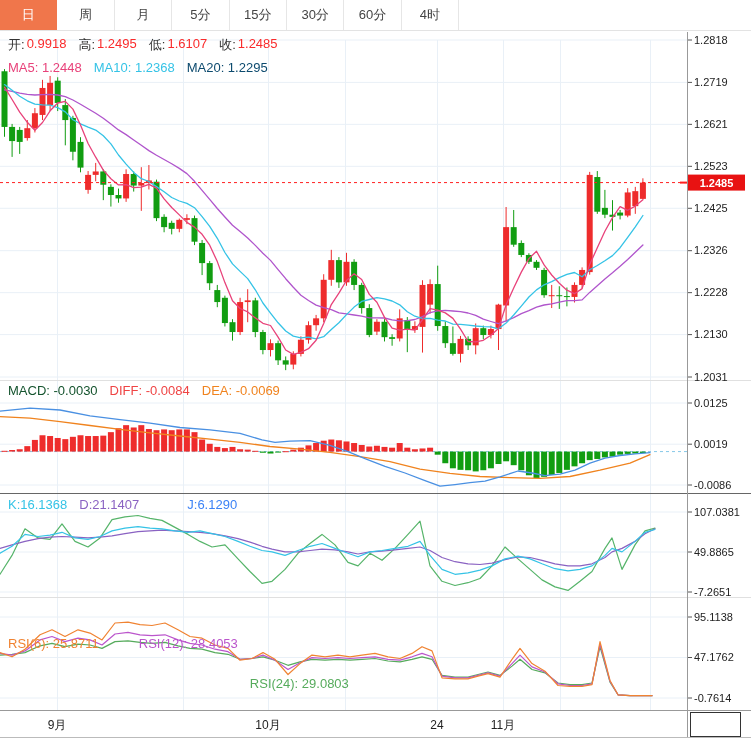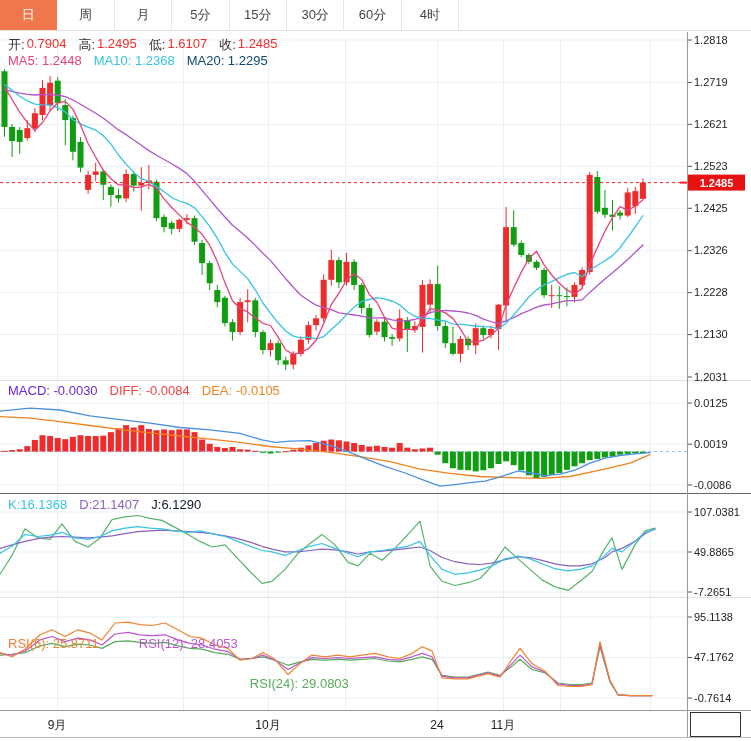--- a/index.html
+++ b/index.html
@@ -9,22 +9,22 @@
           background:#fff;border-bottom:1px solid #e3e3e3;z-index:5;}
   .tab{width:57.4px;height:30px;line-height:30px;text-align:center;font-size:13px;color:#444;
        border-right:1px solid #e6e6e6;cursor:pointer;box-sizing:border-box;background:#fff;}
   .tab.active{background:#f0764b;color:#fff;border-right:1px solid #f0764b;}
   svg{position:absolute;top:0;left:0;}
   .row{position:absolute;left:8px;display:flex;gap:12px;font-size:13px;white-space:nowrap;z-index:4;}
   .pair{display:flex;gap:2px;}
   .lbl{color:#333;}
   .red{color:#fa2b2b;}
   .ma5{color:#e8427a;} .ma10{color:#35c3e6;} .ma20{color:#0c4a6e;}
-  .macd{color:#6d28d9;} .diff{color:#ef4444;} .dea{color:#f0831e;}
-  .k{color:#35c3e6;} .d{color:#8a62c2;} .j{color:#0f172a;}
+  .macd{color:#14532d;} .diff{color:#ef4444;} .dea{color:#f0831e;}
+  .k{color:#35c3e6;} .d{color:#8a62c2;} .j{color:#3b82f6;margin-left:36px;}
   .rsi6{color:#f08332;} .rsi12{color:#bb55cc;margin-left:28px;} .rsi24{color:#56ab5c;margin-top:40px;}
 </style>
 </head>
 <body>
 
 <div id="app">
   <nav id="tabbar">
       <div class="tab active">日</div>
       <div class="tab">周</div>
       <div class="tab">月</div>
@@ -398,44 +398,44 @@
         <text x="57" y="729" font-size="12" fill="#222" text-anchor="middle">9月</text>
         <text x="268" y="729" font-size="12" fill="#222" text-anchor="middle">10月</text>
         <text x="437" y="729" font-size="12" fill="#222" text-anchor="middle">24</text>
         <text x="503" y="729" font-size="12" fill="#222" text-anchor="middle">11月</text>
       </g>
     </svg>
 
   <div class="row" style="top:36px">
     <span class="pair">
         <span class="lbl">开:</span>
-        <span class="red">0.7904</span>
+        <span class="red">0.9918</span>
       </span>
     <span class="pair">
         <span class="lbl">高:</span>
         <span class="red">1.2495</span>
       </span>
     <span class="pair">
         <span class="lbl">低:</span>
         <span class="red">1.6107</span>
       </span>
     <span class="pair">
         <span class="lbl">收:</span>
         <span class="red">1.2485</span>
       </span>
   </div>
-  <div class="row" style="top:53px">
+  <div class="row" style="top:60px">
     <span class="ma5">MA5: 1.2448</span>
     <span class="ma10">MA10: 1.2368</span>
     <span class="ma20">MA20: 1.2295</span>
   </div>
   <div class="row" style="top:383px">
     <span class="macd">MACD: -0.0030</span>
     <span class="diff">DIFF: -0.0084</span>
-    <span class="dea">DEA: -0.0105</span>
+    <span class="dea">DEA: -0.0069</span>
   </div>
   <div class="row" style="top:497px">
     <span class="k">K:16.1368</span>
     <span class="d">D:21.1407</span>
     <span class="j">J:6.1290</span>
   </div>
   <div class="row" style="top:636px">
     <span class="rsi6">RSI(6): 25.8711</span>
     <span class="rsi12">RSI(12): 28.4053</span>
     <span class="rsi24">RSI(24): 29.0803</span>

